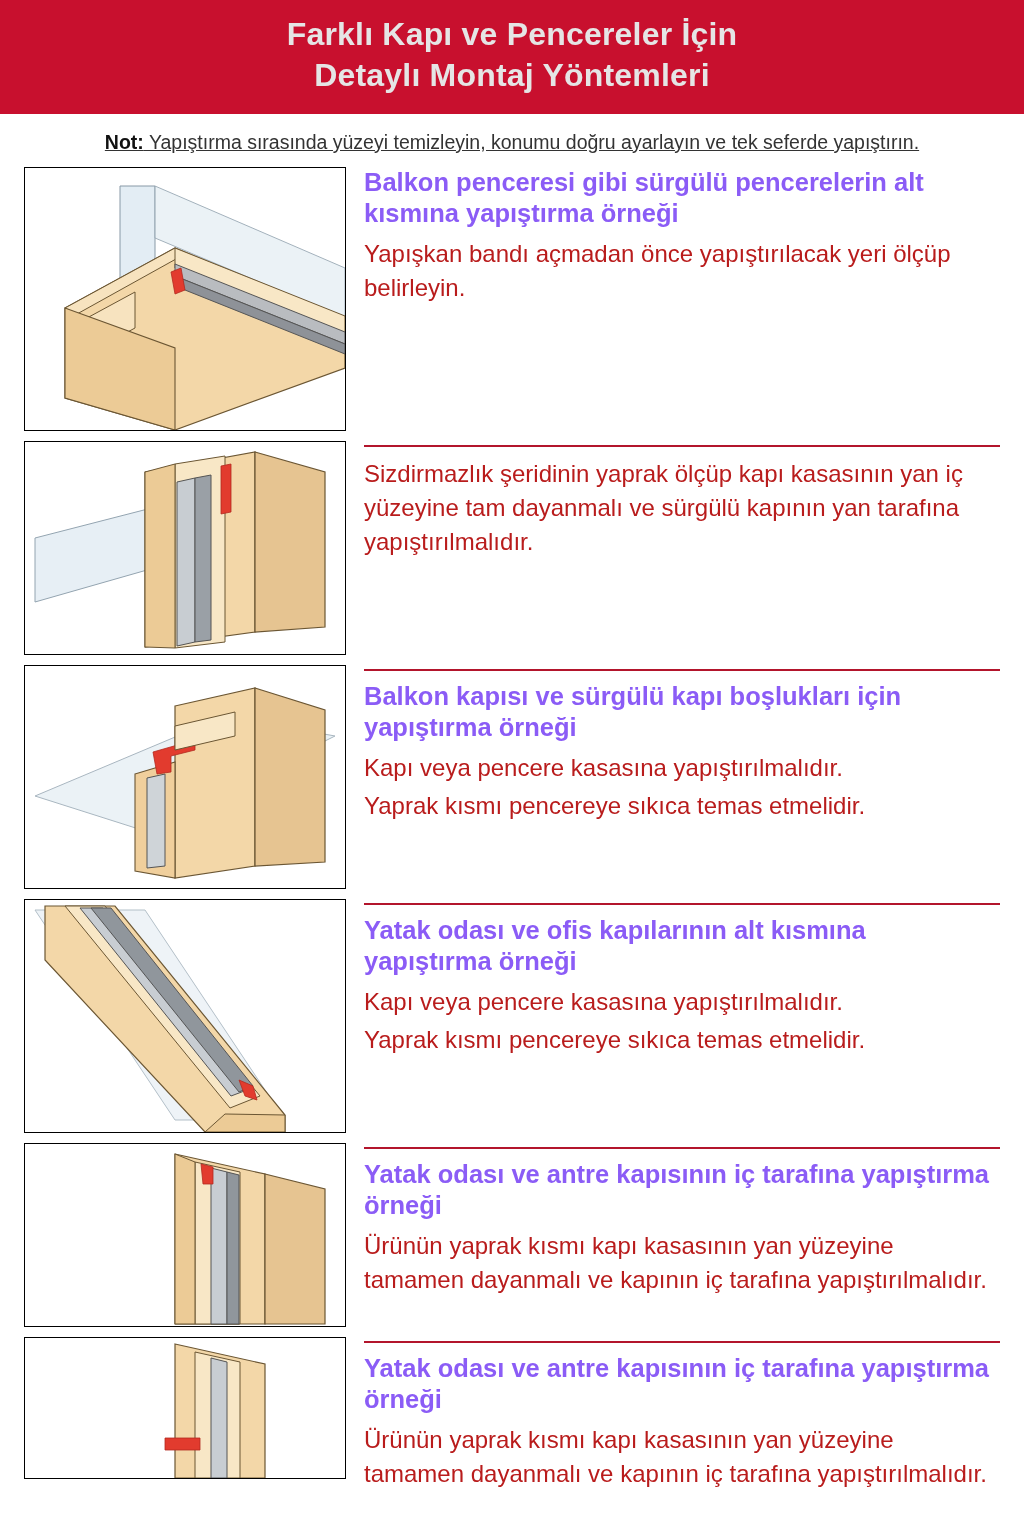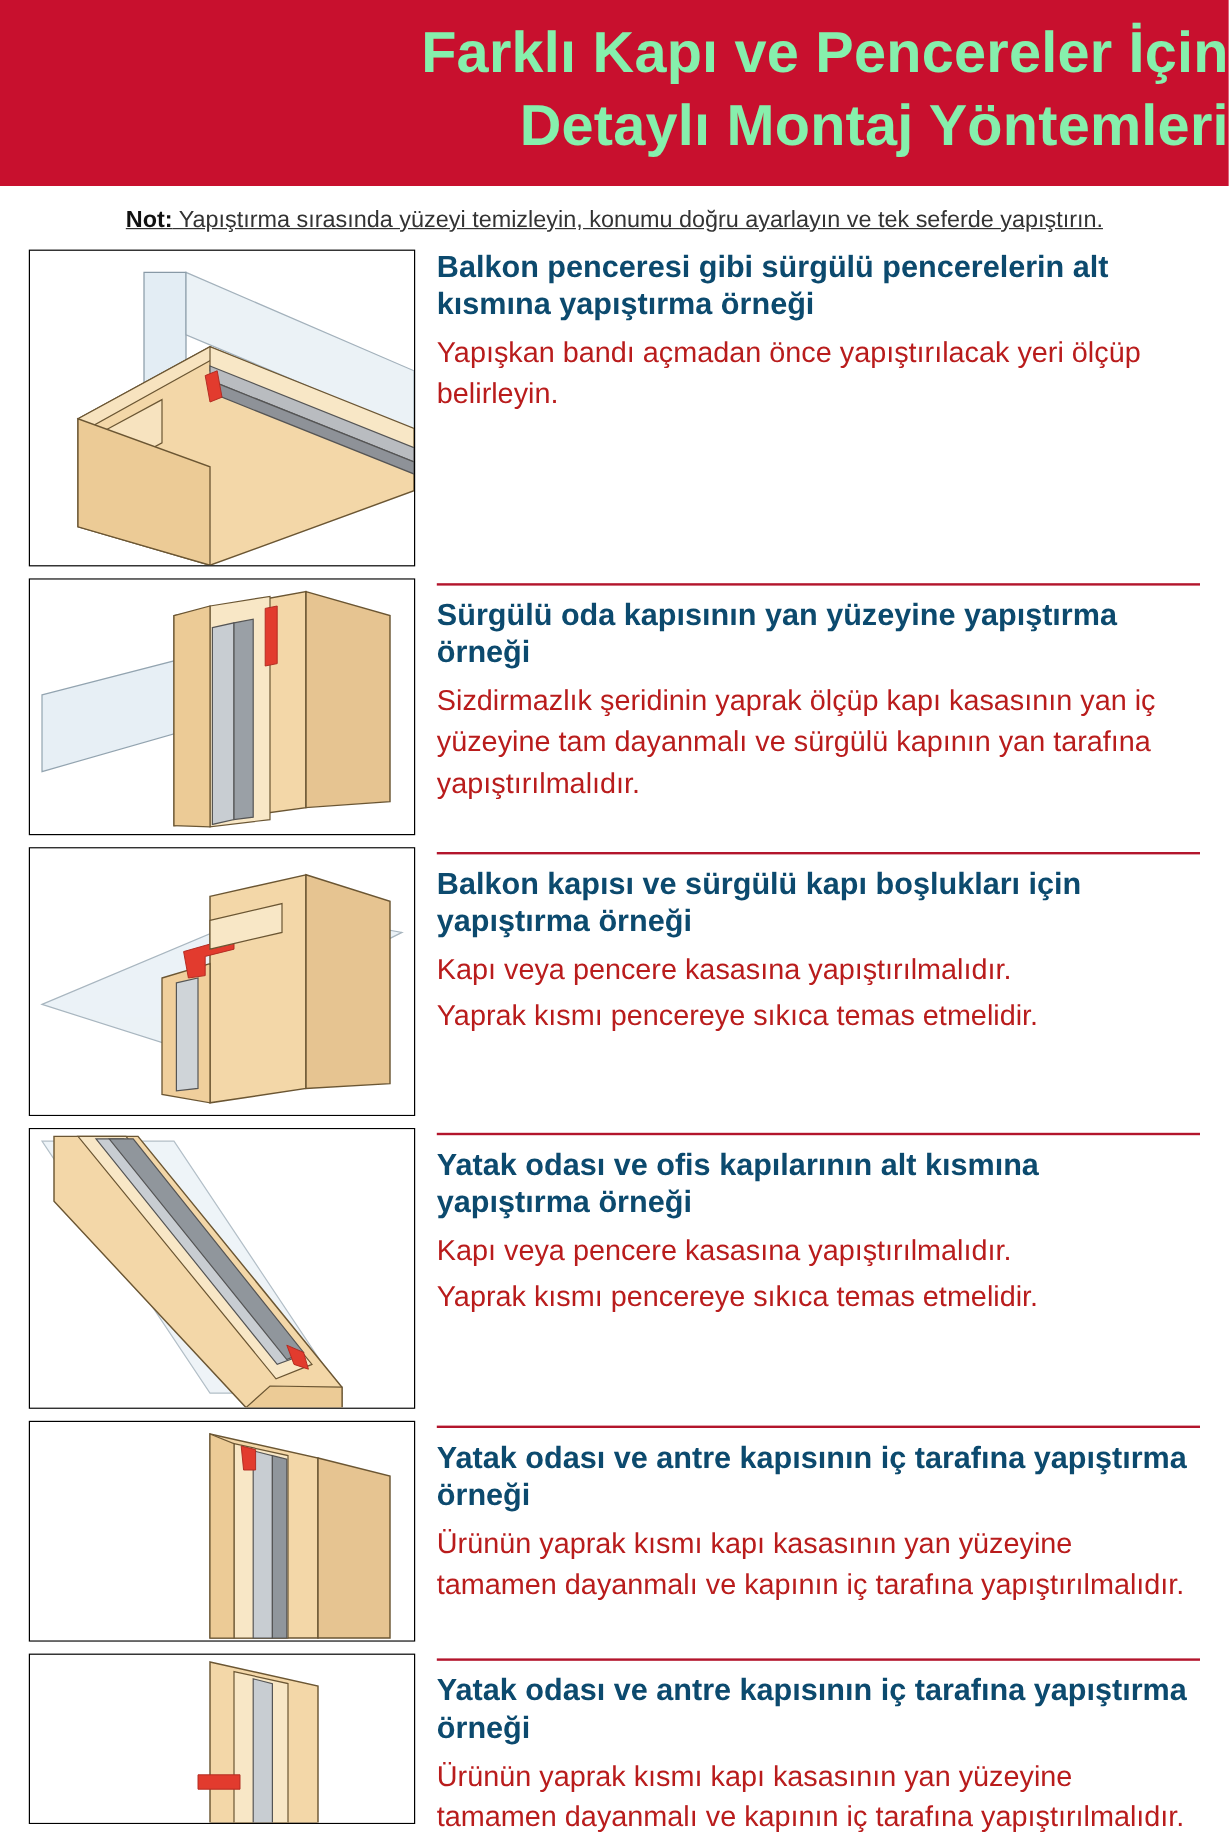--- a/index.html
+++ b/index.html
@@ -19,26 +19,25 @@
   
   .header {
     background: #c8102e;
     width: 100%;
     padding: 14px 0 18px 0;
     box-sizing: border-box;
     text-align: center;
   }
   .header h1 {
     margin: 0;
-    color: #86efac;
-    font-size: 48px;
+    color: #e5e5e5;
+    font-size: 32px;
     font-weight: bold;
     line-height: 1.28;
     letter-spacing: 0.2px;
-    text-align: right;
   }
   .header .line2 {
     display: block;
   }
 
   
   .note {
     padding: 14px 60px 10px 60px;
     text-align: center;
     font-size: 19.5px;
@@ -78,21 +77,21 @@
     padding-top: 4px;
     min-width: 0;
   }
   .txt .rule {
     height: 2px;
     background: #b3152c;
     margin: 0 0 10px 0;
   }
   .txt h2 {
     margin: 0 0 8px 0;
-    color: #0c4a6e;
+    color: #8b5cf6;
     font-size: 25.5px;
     line-height: 1.22;
     font-weight: bold;
   }
   .txt p {
     margin: 0 0 4px 0;
     font-size: 24px;
     line-height: 1.42;
     color: #b91c1c;
   }
@@ -146,21 +145,20 @@
         <polygon points="230,10 300,30 300,185 230,190" fill="#e6c491" stroke="#6b5633" stroke-width="1.2"></polygon>
         <polygon points="150,22 200,14 200,200 150,206" fill="#f8e7c6" stroke="#6b5633" stroke-width="1"></polygon>
         <polygon points="152,40 170,36 170,200 152,204" fill="#c8cdd2" stroke="#555" stroke-width="1"></polygon>
         <polygon points="170,36 186,33 186,198 170,200" fill="#9aa0a6" stroke="#555" stroke-width="1"></polygon>
         <polygon points="196,24 206,22 206,70 196,72" fill="#e23b2e" stroke="#b22a20" stroke-width="0.8"></polygon>
         <polygon points="120,30 150,22 150,206 120,205" fill="#eccb96" stroke="#6b5633" stroke-width="1"></polygon>
       </svg>
     </div>
     <div class="txt">
       <div class="rule"></div>
-      <h2>Sürgülü oda kapısının yan yüzeyine yapıştırma örneği</h2>
       <p>Sizdirmazlık şeridinin yaprak ölçüp kapı kasasının yan iç yüzeyine tam dayanmalı ve sürgülü kapının yan tarafına yapıştırılmalıdır.</p>
     </div>
   </div>
 
   <div class="section">
     <div class="illus" style="height:222px">
       <svg viewBox="0 0 320 222" xmlns="http://www.w3.org/2000/svg">
         <rect x="0" y="0" width="320" height="222" fill="#ffffff"></rect>
         <polygon points="10,130 200,50 310,70 120,165" fill="#e7eff5" stroke="#93a4b0" stroke-width="1" opacity="0.8"></polygon>
         <polygon points="150,40 230,22 230,200 150,212" fill="#f3d7a8" stroke="#6b5633" stroke-width="1.2"></polygon>

